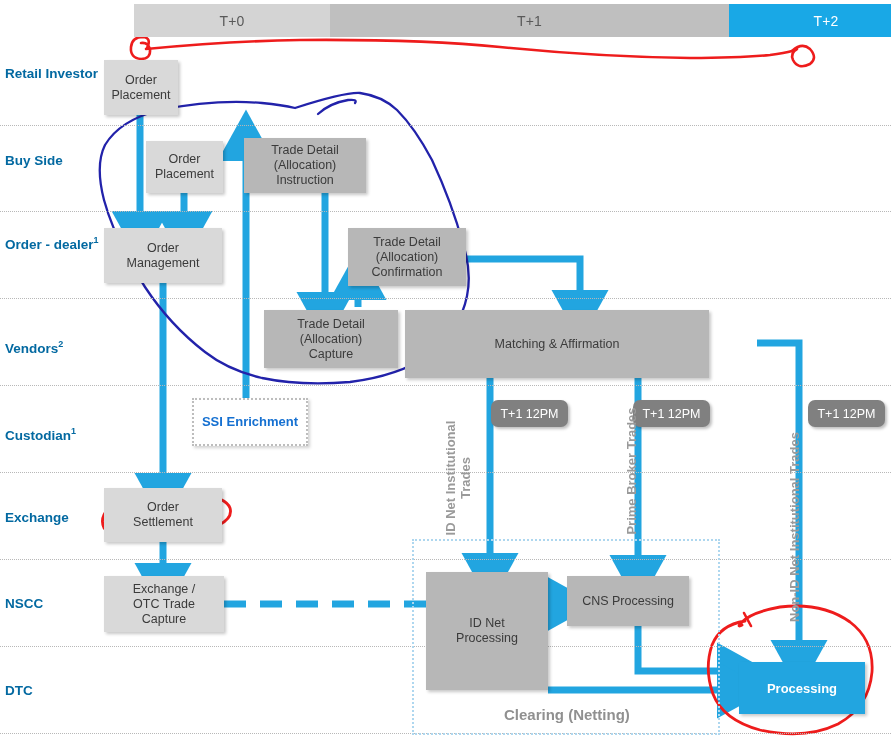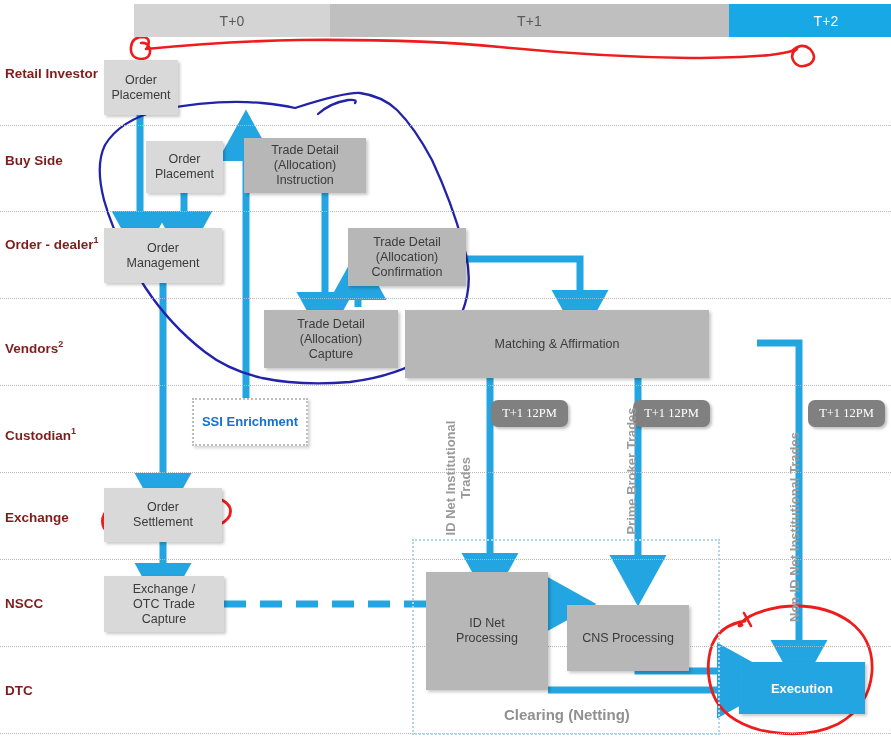--- a/index.html
+++ b/index.html
@@ -10,21 +10,21 @@
   #canvas{position:absolute;left:0;top:0;width:891px;height:744px;}
 
   
   .tl{position:absolute;top:4px;height:33px;display:flex;align-items:center;
       justify-content:center;font-size:14px;color:#595959;letter-spacing:.2px;margin-left:32px;}
   .tl.t0{left:102px;width:196px;background:#d4d4d4;}
   .tl.t1{left:298px;width:399px;background:#bfbfbf;}
   .tl.t2{left:697px;width:194px;background:#19a8e6;color:#ffffff;}
 
   
-  .lane-label{position:absolute;left:5px;width:95px;color:#7f1d1d;
+  .lane-label{position:absolute;left:5px;width:95px;color:#0369a1;
               font-size:13.5px;font-weight:bold;line-height:16px;}
   .lane-label sup{font-size:9px;font-weight:bold;vertical-align:super;}
 
   
   .lane-sep{position:absolute;left:0;width:891px;height:0;
             border-top:1px dotted #b8b8b8;}
 
   
   .box{position:absolute;display:flex;align-items:center;justify-content:center;
        text-align:center;color:#3b3b3b;font-size:12.5px;line-height:15px;
@@ -35,21 +35,21 @@
 
   
   .ssi{position:absolute;background:#ffffff;border:2px dotted #bdbdbd;
        display:flex;align-items:center;justify-content:center;
        color:#1570d1;font-weight:bold;font-size:13px;line-height:16px;
        box-shadow:2px 2px 3px rgba(0,0,0,.18);box-sizing:border-box;}
 
   
   .badge{position:absolute;background:#808080;color:#ffffff;font-size:12.5px;
          border-radius:7px;display:flex;align-items:center;justify-content:center;
-         box-shadow:2px 2px 3px rgba(0,0,0,.25);font-family:Liberation Serif, serif;}
+         box-shadow:2px 2px 3px rgba(0,0,0,.25);}
 
   
   .vlabel{position:absolute;color:#9a9a9a;font-size:13px;font-weight:bold;
           line-height:15px;text-align:center;transform-origin:50% 50%;
           transform:rotate(-90deg);white-space:pre;}
 
   
   .clearing{position:absolute;border:2px dotted #aed7ef;box-sizing:border-box;}
   .clearing-cap{position:absolute;color:#909090;font-size:15px;font-weight:bold;}
 </style>
@@ -161,23 +161,23 @@
 <div class="box dark" style="left:405px;top:310px;width:304px;height:68px">Matching &amp; Affirmation</div>
 
 <div class="ssi" style="left:192px;top:398px;width:116px;height:48px">SSI Enrichment</div>
 
 <div class="box light" style="left:104px;top:488px;width:118px;height:54px">Order Settlement</div>
 
 <div class="box light" style="left:104px;top:576px;width:120px;height:56px">Exchange / OTC Trade Capture</div>
 
 <div class="box dark" style="left:426px;top:572px;width:122px;height:118px">ID Net Processing</div>
 
-<div class="box dark" style="left:567px;top:605px;width:122px;height:66px">CNS Processing</div>
+<div class="box dark" style="left:567px;top:576px;width:122px;height:50px">CNS Processing</div>
 
-<div class="box accent" style="left:739px;top:662px;width:126px;height:52px">Execution</div>
+<div class="box accent" style="left:739px;top:662px;width:126px;height:52px">Processing</div>
 
 <div class="badge" style="left:491px;top:400px;width:77px;height:27px">T+1 12PM</div>
 <div class="badge" style="left:633px;top:400px;width:77px;height:27px">T+1 12PM</div>
 <div class="badge" style="left:808px;top:400px;width:77px;height:27px">T+1 12PM</div>
 
 <div class="vlabel" style="left:379px;top:462px;width:160px;height:32px">ID Net Institutional
 Trades</div>
 <div class="vlabel" style="left:553px;top:462px;width:160px;height:18px">Prime Broker Trades</div>
 <div class="vlabel" style="left:681px;top:518px;width:230px;height:18px">Non-ID Net Institutional Trades</div>
 

